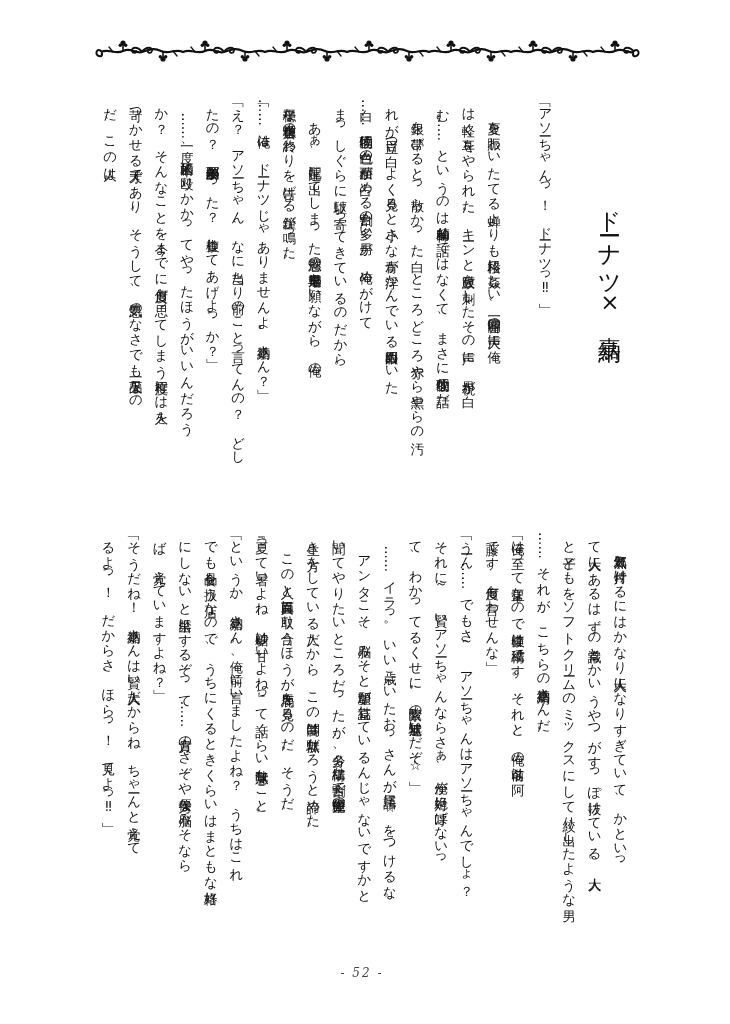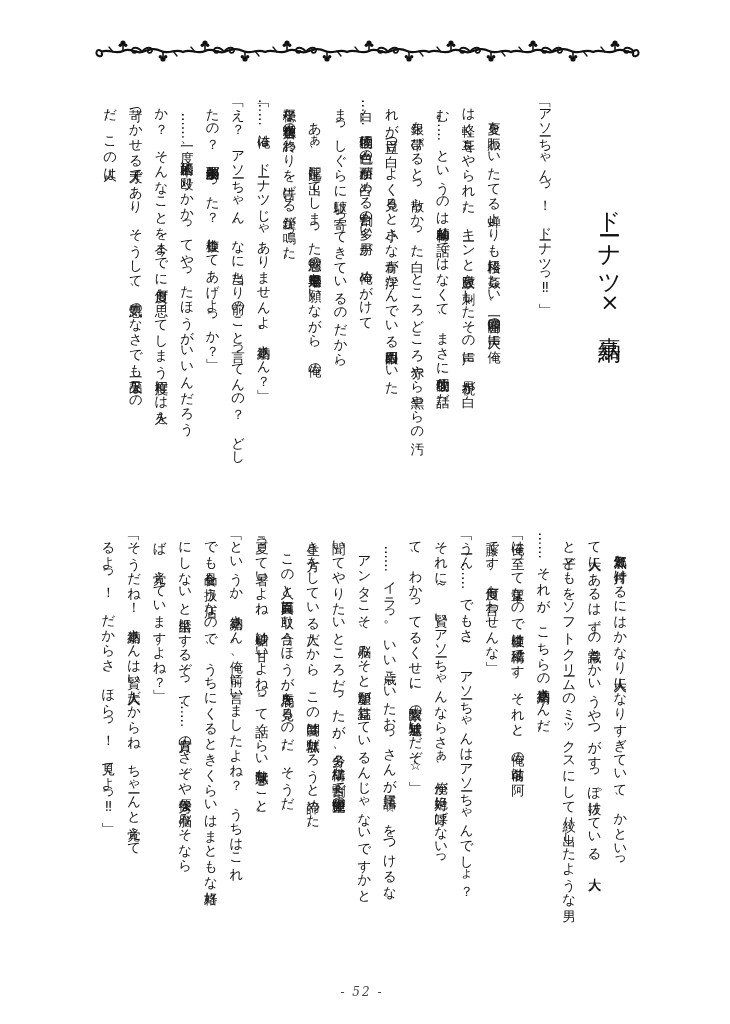--- a/index.html
+++ b/index.html
@@ -70,21 +70,20 @@
       position: absolute;
       left: 322px;
       top: 966px;
       width: 80px;
       text-align: center;
       font-size: 12px;
       letter-spacing: 2px;
       color: #444;
       font-family: "DejaVu Serif", serif;
       font-style: italic;
-      margin-top: 19px;
     }
   </style>
 </head>
 <body>
 
 <svg class="ornament" viewBox="0 0 545 28" xmlns="http://www.w3.org/2000/svg">
   <defs>
     <pattern id="vine" x="6" y="0" width="82" height="28" patternUnits="userSpaceOnUse">
       <g fill="#111" stroke="#111" stroke-linecap="round">
         <path d="M0,15 C8,11 14,18 22,14 C30,10 34,17 41,15 C48,13 52,10 60,14 C68,18 74,11 82,15" fill="none" stroke-width="2.2"></path>

